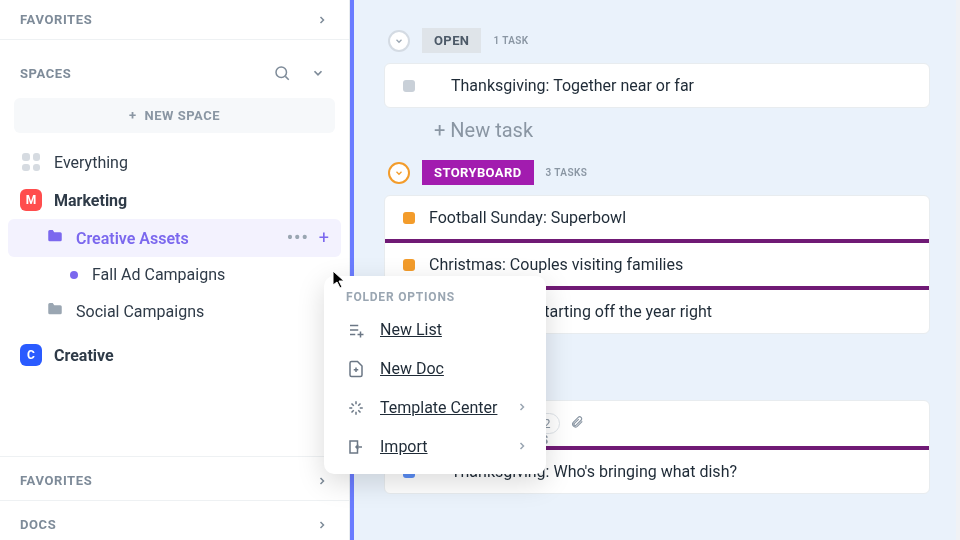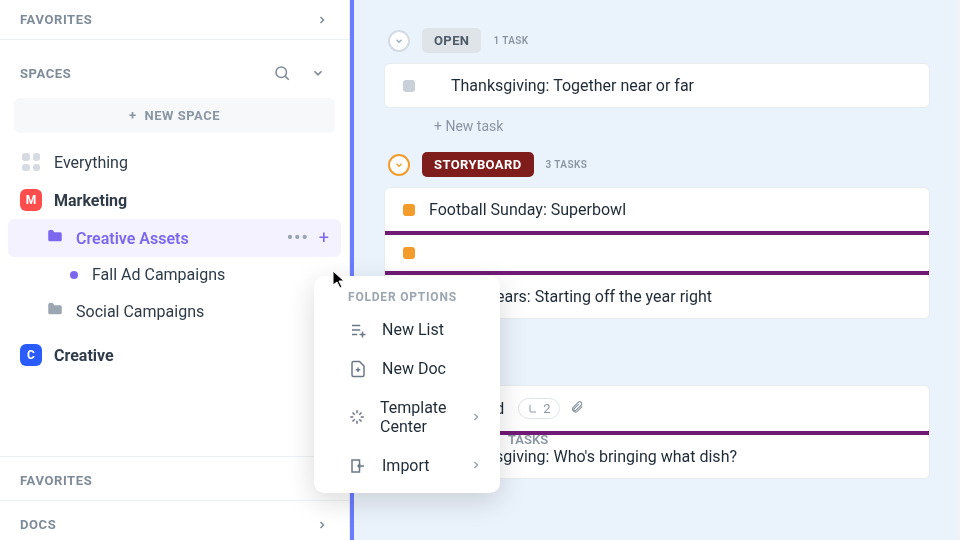--- a/index.html
+++ b/index.html
@@ -107,68 +107,68 @@
   }
   .collapse-circle {
     width: 22px; height: 22px; border: 2px solid #d4dbe3; border-radius: 50%;
     display: inline-flex; align-items: center; justify-content: center;
     background: #fff;
   }
   .collapse-circle.orange { border-color: #f39c2b; }
   .collapse-circle svg { stroke: #9aa6b2; }
   .collapse-circle.orange svg { stroke: #f39c2b; }
   .status-pill {
-    padding: 5px 12px; border-radius: 5px; font-weight: 700; font-size: 13px;
+    padding: 5px 12px; border-radius: 0; font-weight: 700; font-size: 13px;
     letter-spacing: 0.4px;
   }
   .status-pill.open { background: #dfe4e9; color: #4d5a68; }
-  .status-pill.orange { background: #7f1d1d; color: #fff; }
+  .status-pill.orange { background: #a21caf; color: #fff; }
   .task-count { color: #8a96a3; font-size: 10px; font-weight: 600; letter-spacing: 0.4px; }
   .task-list { background: #fff; border-radius: 6px; border: 1px solid #e8ecef; overflow: hidden; }
   .task-row {
     display: flex; align-items: center; gap: 14px;
     padding: 12px 18px; border-bottom: 4px solid #701a75;
     font-size: 16px; color: #1f2b37;
   }
   .task-row:last-child { border-bottom: none; gap: 36px; }
   .sq { width: 12px; height: 12px; border-radius: 3px; }
   .sq.grey { background: #c9d0d8; }
   .sq.orange { background: #f39c2b; }
   .sq.blue { background: #5b8ef7; }
   .arrow-right {
     width: 10px; height: 10px; display: inline-flex; align-items: center; justify-content: center;
   }
   .arrow-right svg { stroke: #b4bec8; }
   .new-task-row {
-    color: #8a96a3; font-size: 14px; padding: 10px 4px 0 50px; cursor: pointer;
+    color: #8a96a3; font-size: 20px; padding: 10px 4px 0 50px; cursor: pointer;
   }
   .task-meta { display: flex; gap: 10px; align-items: center; color: #8a96a3; font-size: 13px; }
   .subtask-badge {
     display: inline-flex; align-items: center; gap: 4px;
     border: 1px solid #dfe4e9; border-radius: 12px; padding: 2px 8px;
   }
   
   .ctx-menu {
     position: absolute;
-    left: 314px;
+    left: 324px;
     top: 276px;
-    width: 186px;
+    width: 222px;
     background: #fff;
     border-radius: 10px;
     box-shadow: 0 8px 28px rgba(0,0,0,0.15);
-    padding: 10px 0 8px 16px;
+    padding: 10px 0 8px 4px;
     z-index: 50;
   }
   .ctx-title {
     color: #9aa6b2; font-size: 12px; font-weight: 700; letter-spacing: 0.8px;
     padding: 4px 18px 6px 18px;
   }
   .ctx-item {
     display: flex; align-items: center; gap: 14px;
-    padding: 10px 18px; font-size: 16px; color: #1f2b37; cursor: pointer;
+    padding: 10px 18px; font-size: 16px; color: #1f2b37; cursor: pointer; text-decoration: underline;
   }
   .ctx-item .ico { width: 20px; display: inline-flex; align-items: center; justify-content: center; color: #6b7785; }
   .ctx-item .chev-r { margin-left: auto; }
   
   .cursor-arrow {
     position: absolute; left: 332px; top: 270px; z-index: 60;
   }
   
   .edge { position: absolute; right: 0; top: 0; width: 4px; height: 100%; background: #f0f2f5; }
   .group3-head {
@@ -320,20 +320,21 @@
         <span class="status-pill orange">STORYBOARD</span>
         <span class="task-count">3 TASKS</span>
       </div>
       <div class="task-list">
         <div class="task-row">
           <span class="sq orange"></span>
           <span>Football Sunday: Superbowl</span>
         </div>
         <div class="task-row">
           <span class="sq orange"></span>
+          <span>Christmas: Couples visiting families</span>
         </div>
         <div class="task-row">
           <span class="sq orange"></span>
           <span>New Years: Starting off the year right</span>
         </div>
       </div>
     </div>
 
     <div class="group" style="margin-top:66px">
       <div class="task-list">

